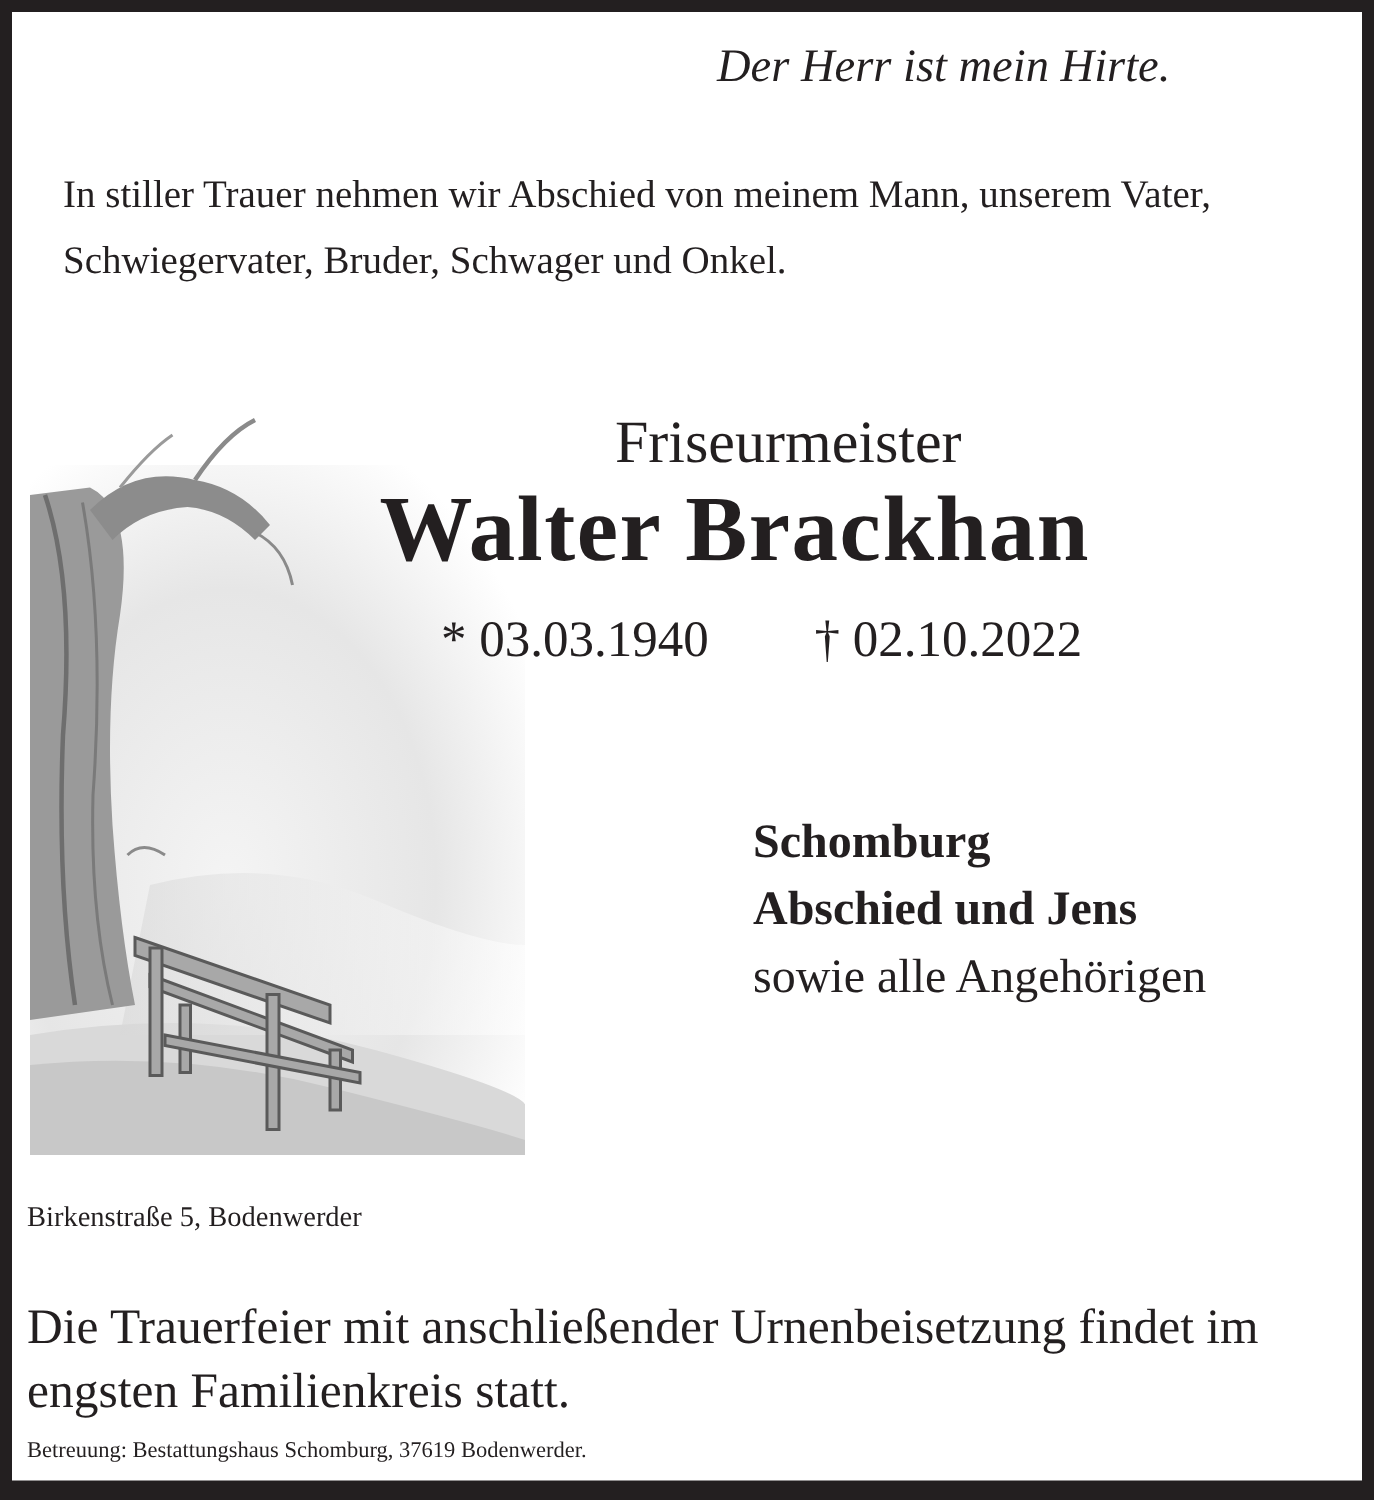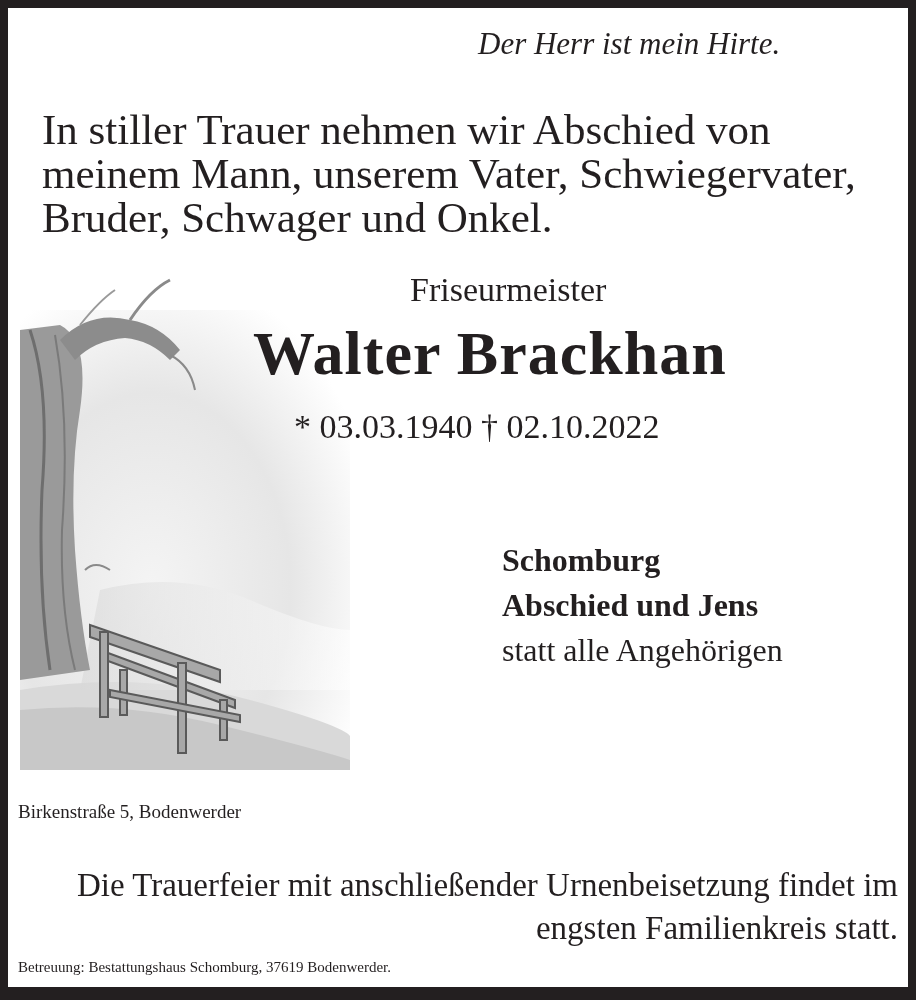--- a/index.html
+++ b/index.html
@@ -4,30 +4,30 @@
 <style>
   html, body { margin: 0; padding: 0; background: #231f20; }
   body { width: 916px; height: 1000px; position: relative; overflow: hidden; }
   .page {
     position: absolute; left: 8px; top: 8px; width: 900px; height: 979px;
     background: #ffffff; color: #231f20;
     font-family: "Liberation Serif", "DejaVu Serif", serif;
   }
   .abs { position: absolute; white-space: nowrap; }
   .motto { left: 470px; top: 18px; font-size: 31px; font-style: italic; }
-  .intro { left: 34px; top: 100px; font-size: 43px; line-height: 44px; white-space: normal; width: 860px; }
-  .profession { left: 402px; top: 263px; font-size: 34px; }
+  .intro { left: 34px; top: 100px; font-size: 26px; line-height: 44px; white-space: normal; width: 860px; }
+  .profession { left: 402px; top: 263px; font-size: 40px; }
   .name { left: 245px; top: 310px; font-size: 62px; font-weight: bold; letter-spacing: 1px; }
   .dates { left: 286px; top: 400px; font-size: 34px; }
   .dates span { display: inline-block; }
-  .dates .death { }
+  .dates .death { margin-left: 62px; }
   .family { left: 494px; top: 530px; font-size: 32px; line-height: 45px; }
   .family .bold { font-weight: bold; }
   .address { left: 10px; top: 793px; font-size: 19px; }
-  .ceremony { left: 10px; top: 856px; font-size: 33px; line-height: 43px; white-space: normal; width: 880px; text-align: right; }
+  .ceremony { left: 10px; top: 856px; font-size: 33px; line-height: 43px; white-space: normal; width: 880px; }
   .undertaker { left: 10px; top: 951px; font-size: 15px; }
   .illustration { position: absolute; left: 12px; top: 262px; width: 330px; height: 500px; }
 </style>
 </head>
 <body>
 
 <div class="page">
 
   <div class="abs motto">Der Herr ist mein Hirte.</div>
 
@@ -77,19 +77,19 @@
   <div class="abs profession">Friseurmeister</div>
   <div class="abs name">Walter Brackhan</div>
   <div class="abs dates">
     <span>* 03.03.1940</span>
     <span class="death">† 02.10.2022</span>
   </div>
 
   <div class="abs family">
     <div class="bold">Schomburg</div>
     <div class="bold">Abschied und Jens</div>
-    <div>statt alle Angehörigen</div>
+    <div>sowie alle Angehörigen</div>
   </div>
 
   <div class="abs address">Birkenstraße 5, Bodenwerder</div>
   <div class="abs ceremony">Die Trauerfeier mit anschließender Urnenbeisetzung findet im engsten Familienkreis statt.</div>
   <div class="abs undertaker">Betreuung: Bestattungshaus Schomburg, 37619 Bodenwerder.</div>
 </div>
 
 </body></html>

